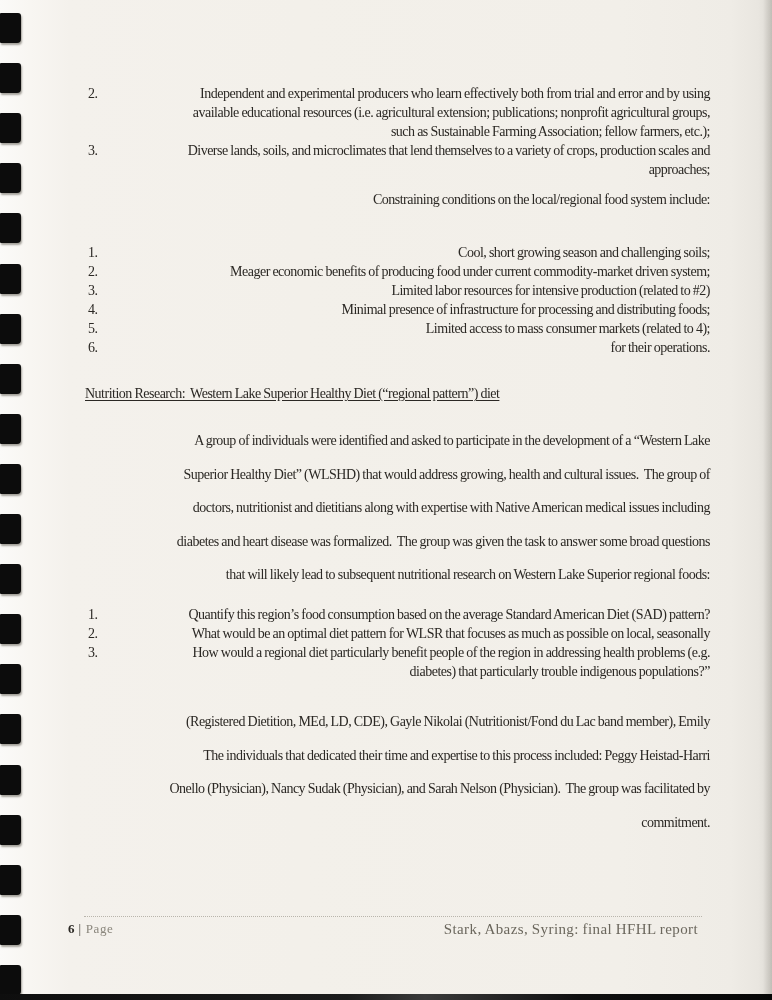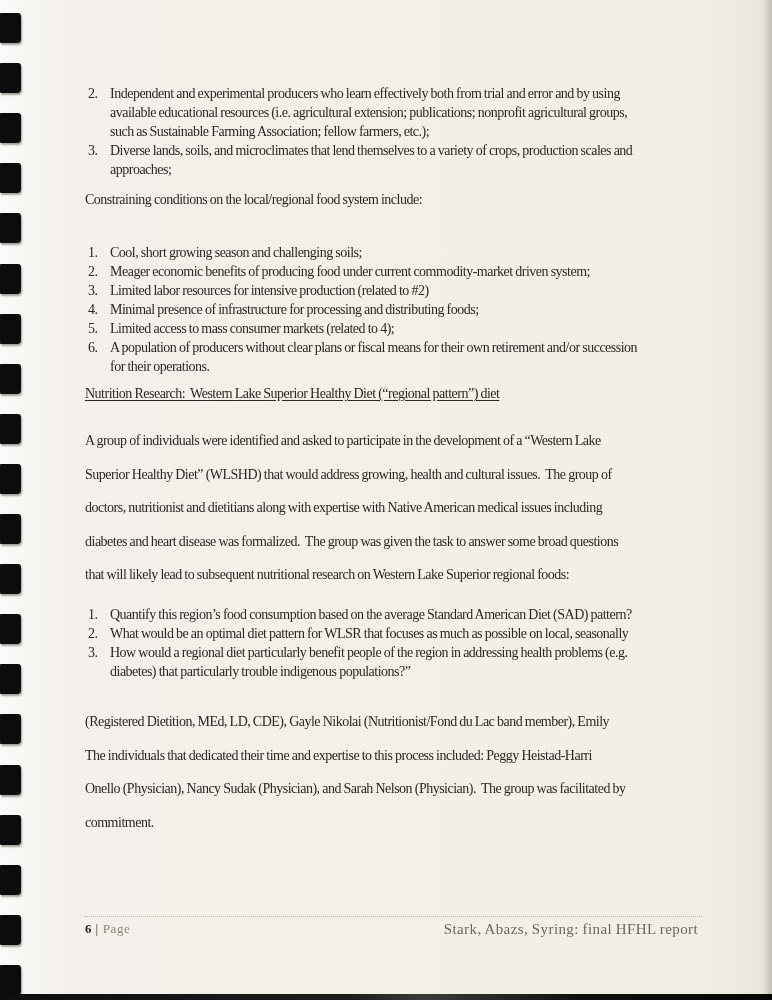--- a/index.html
+++ b/index.html
@@ -35,20 +35,21 @@
     box-shadow: 1px 2px 2px rgba(60,55,45,0.45);
   }
   .content-block {
     position: absolute;
     left: 85px;
     width: 625px;
   }
   .line {
     white-space: pre;
     line-height: 19px;
+    text-align: right;
   }
   .para .line {
     line-height: 33.5px;
     font-family: Liberation Serif, serif;
   }
   .nlist .li {
     position: relative;
   }
   .nlist .num {
     position: absolute;
@@ -69,21 +70,21 @@
   .footer-rule {
     position: absolute;
     left: 84px;
     width: 618px;
     top: 916px;
     height: 1px;
     border-top: 1px dotted #b9b5ac;
   }
   .footer-left {
     position: absolute;
-    left: 85px;
+    left: 68px;
     top: 921px;
     font-size: 13px;
     color: #8a867c;
     letter-spacing: 0.6px;
   }
   .footer-left .pg-num {
     color: #2b2824;
     font-weight: bold;
     letter-spacing: 0;
   }
@@ -193,21 +194,20 @@
     </div>
     <div class="li">
       <span class="num">5.</span>
       <div class="li-text">
           <div class="line">Limited access to mass consumer markets (related to 4);</div>
         </div>
     </div>
     <div class="li">
       <span class="num">6.</span>
       <div class="li-text">
-          <div class="line">A population of producers without clear plans or fiscal means for their own retirement and/or succession</div>
           <div class="line">for their operations.</div>
         </div>
     </div>
   </div>
 
   <div class="content-block" style="top:384px">
     <span class="section-heading">Nutrition Research:  Western Lake Superior Healthy Diet (“regional pattern”) diet</span>
   </div>
 
   <div class="content-block para" style="top:424px">

